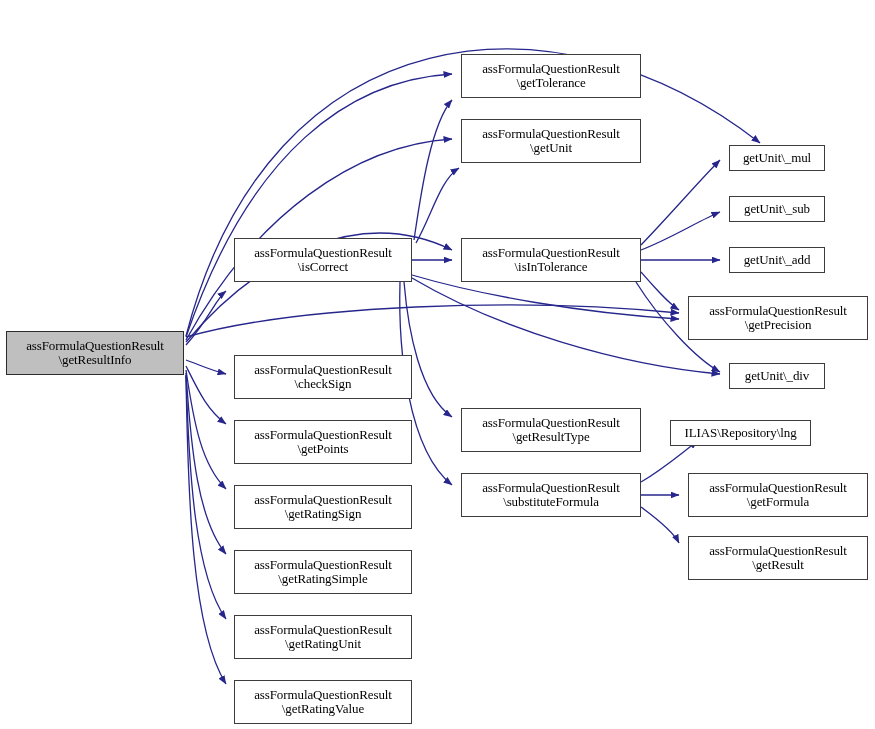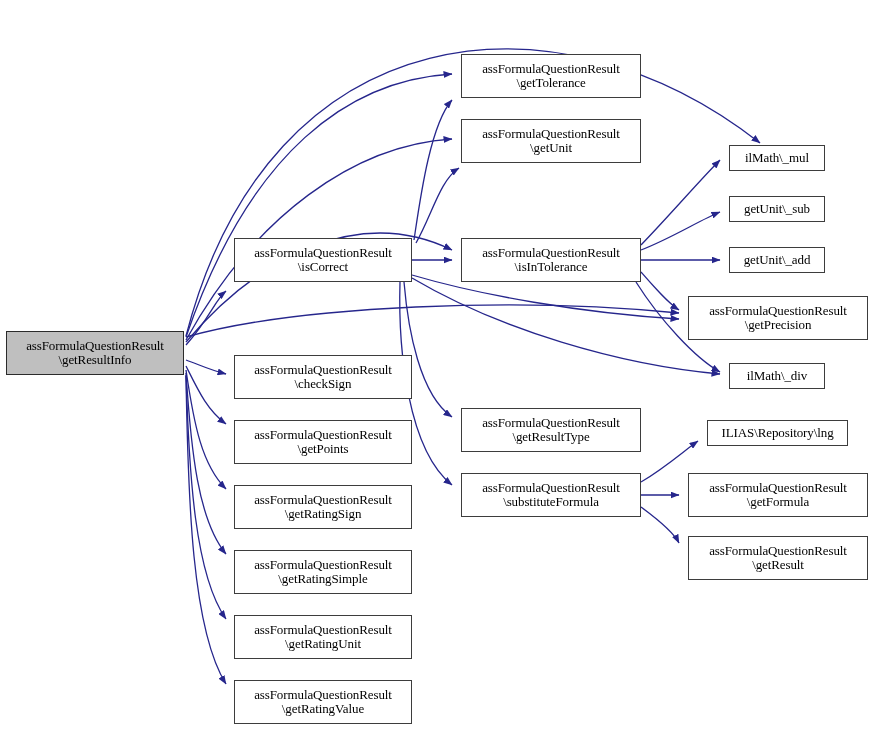--- a/index.html
+++ b/index.html
@@ -108,25 +108,25 @@
       <div class="node" style="left: 461px; top: 54px; width: 180px; height: 44px;">assFormulaQuestionResult
 \getTolerance</div>
       <div class="node" style="left: 461px; top: 119px; width: 180px; height: 44px;">assFormulaQuestionResult
 \getUnit</div>
       <div class="node" style="left: 461px; top: 238px; width: 180px; height: 44px;">assFormulaQuestionResult
 \isInTolerance</div>
       <div class="node" style="left: 461px; top: 408px; width: 180px; height: 44px;">assFormulaQuestionResult
 \getResultType</div>
       <div class="node" style="left: 461px; top: 473px; width: 180px; height: 44px;">assFormulaQuestionResult
 \substituteFormula</div>
-      <div class="node single" style="left: 729px; top: 145px; width: 96px; height: 26px;">ilMath\_mul</div>
+      <div class="node single" style="left: 729px; top: 145px; width: 96px; height: 26px;">getUnit\_mul</div>
       <div class="node single" style="left: 729px; top: 196px; width: 96px; height: 26px;">getUnit\_sub</div>
       <div class="node single" style="left: 729px; top: 247px; width: 96px; height: 26px;">getUnit\_add</div>
       <div class="node" style="left: 688px; top: 296px; width: 180px; height: 44px;">assFormulaQuestionResult
 \getPrecision</div>
-      <div class="node single" style="left: 729px; top: 363px; width: 96px; height: 26px;">ilMath\_div</div>
-      <div class="node single" style="left: 707px; top: 420px; width: 141px; height: 26px;">ILIAS\Repository\lng</div>
+      <div class="node single" style="left: 729px; top: 363px; width: 96px; height: 26px;">getUnit\_div</div>
+      <div class="node single" style="left: 670px; top: 420px; width: 141px; height: 26px;">ILIAS\Repository\lng</div>
       <div class="node" style="left: 688px; top: 473px; width: 180px; height: 44px;">assFormulaQuestionResult
 \getFormula</div>
       <div class="node" style="left: 688px; top: 536px; width: 180px; height: 44px;">assFormulaQuestionResult
 \getResult</div>
     </div>
 </div>
 
 </body></html>

